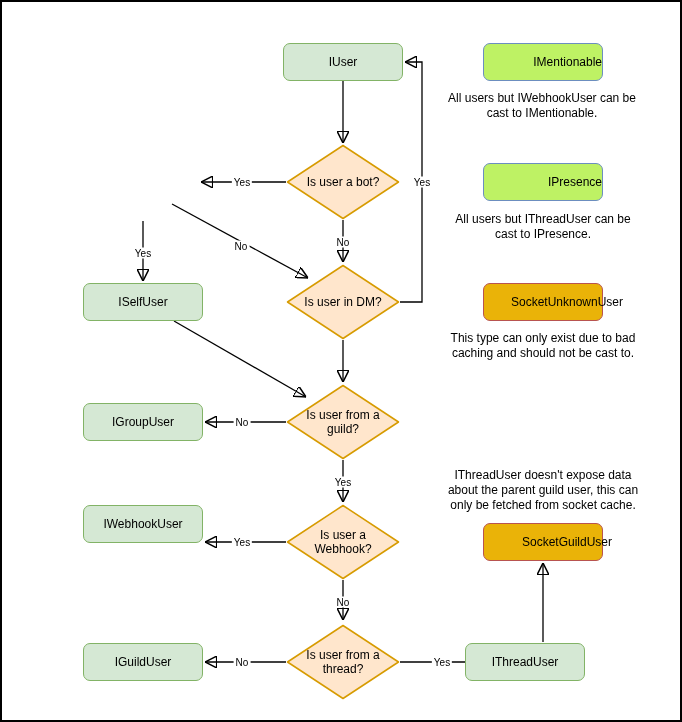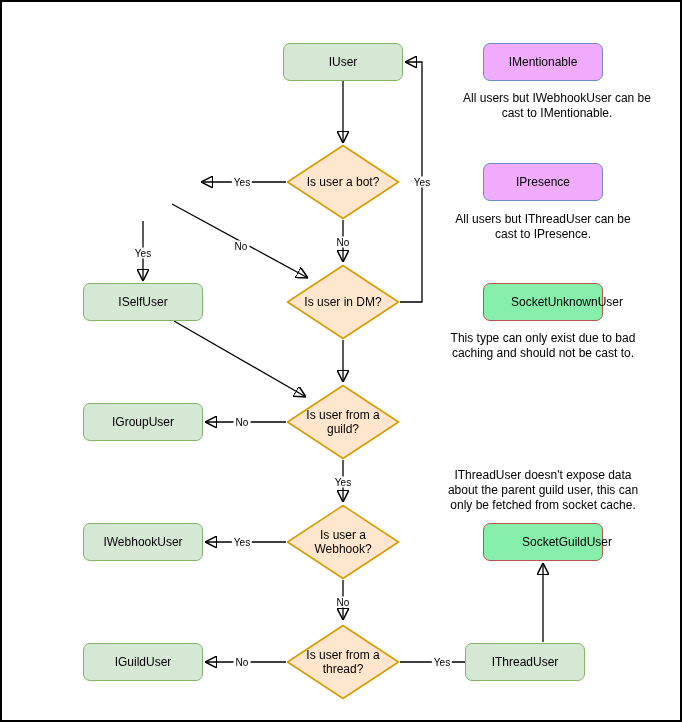--- a/index.html
+++ b/index.html
@@ -10,22 +10,22 @@
   }
   .edges { position:absolute; left:0; top:0; width:682px; height:722px; }
   .edges path { fill:none; stroke:#000; stroke-width:1.3px; }
   .box {
     position:absolute; width:120px; height:38px; box-sizing:border-box;
     border:1.5px solid; border-radius:7px;
     display:flex; align-items:center; justify-content:center;
     font-size:12px; white-space:nowrap;
   }
   .box.green { background:#d5e8d4; border-color:#82b366; }
-  .box.blue  { background:#f0abfc; border-color:#6c8ebf; }
-  .box.red   { background:#86efac; border-color:#b85450;padding-left:48px; }
+  .box.blue  { background:#bef264; border-color:#6c8ebf;justify-content:flex-end; }
+  .box.red   { background:#eab308; border-color:#b85450;padding-left:48px; }
   .diamond { position:absolute; width:114px; height:76px; }
   .diamond svg { position:absolute; left:0; top:0; width:114px; height:76px; }
   .diamond polygon { fill:#ffe6cc; stroke:#d79b00; stroke-width:1.5; stroke-linejoin:round; }
   .dtext {
     position:absolute; left:0; top:0; right:0; bottom:0;
     display:flex; flex-direction:column; align-items:center; justify-content:center;
     font-size:12px; line-height:14px; text-align:center;
   }
   .elabel {
     position:absolute; transform:translate(-50%,-50%);
@@ -76,21 +76,21 @@
     </div>
   <div class="box green" style="left:81px;top:281px">
       <span>ISelfUser</span>
     </div>
   <div class="box red" style="left:481px;top:281px">
       <span>SocketUnknownUser</span>
     </div>
   <div class="box green" style="left:81px;top:401px">
       <span>IGroupUser</span>
     </div>
-  <div class="box green" style="left:81px;top:521px">
+  <div class="box green" style="left:81px;top:503px">
       <span>IWebhookUser</span>
     </div>
   <div class="box red" style="left:481px;top:521px">
       <span>SocketGuildUser</span>
     </div>
   <div class="box green" style="left:81px;top:641px">
       <span>IGuildUser</span>
     </div>
   <div class="box green" style="left:463px;top:641px">
       <span>IThreadUser</span>
@@ -145,21 +145,21 @@
   <div class="elabel" style="left:341px;top:240px">No</div>
   <div class="elabel" style="left:239px;top:244px">No</div>
   <div class="elabel" style="left:141px;top:251px">Yes</div>
   <div class="elabel" style="left:240px;top:420px">No</div>
   <div class="elabel" style="left:341px;top:480px">Yes</div>
   <div class="elabel" style="left:240px;top:540px">Yes</div>
   <div class="elabel" style="left:341px;top:600px">No</div>
   <div class="elabel" style="left:240px;top:660px">No</div>
   <div class="elabel" style="left:440px;top:660px">Yes</div>
 
-  <div class="note" style="left:555px;top:89px">
+  <div class="note" style="left:540px;top:89px">
     <div>All users but IWebhookUser can be</div>
     <div>cast to IMentionable.</div>
   </div>
   <div class="note" style="left:541px;top:210px">
     <div>All users but IThreadUser can be</div>
     <div>cast to IPresence.</div>
   </div>
   <div class="note" style="left:541px;top:329px">
     <div>This type can only exist due to bad</div>
     <div>caching and should not be cast to.</div>

